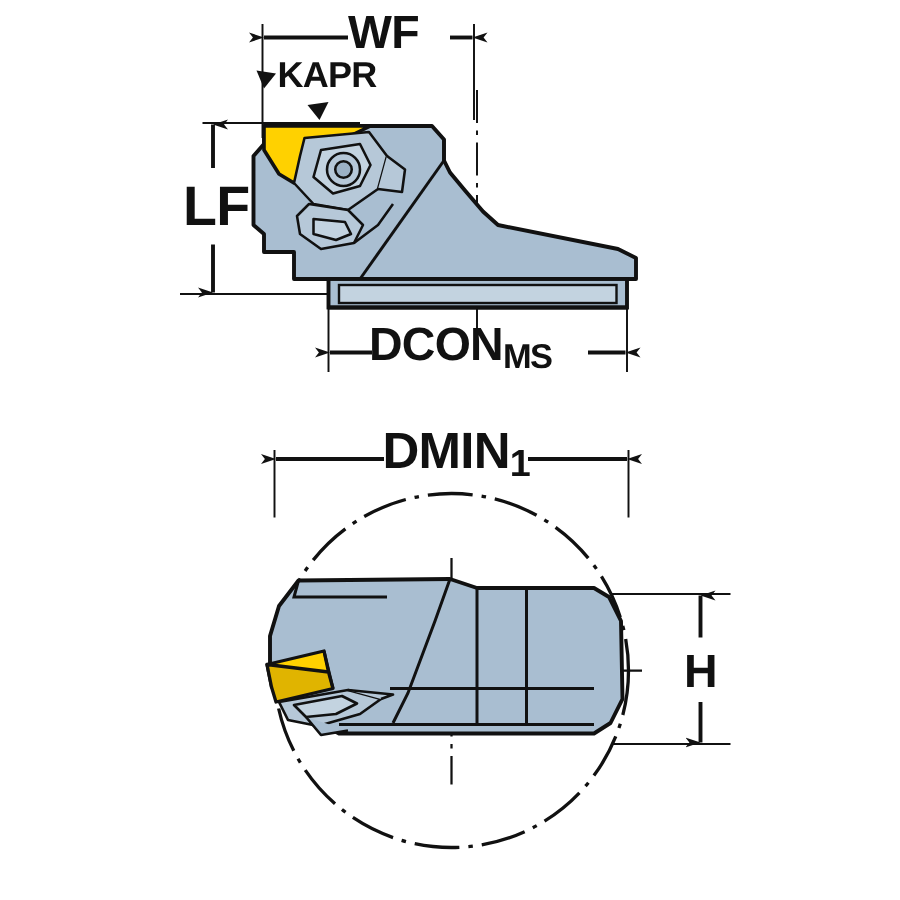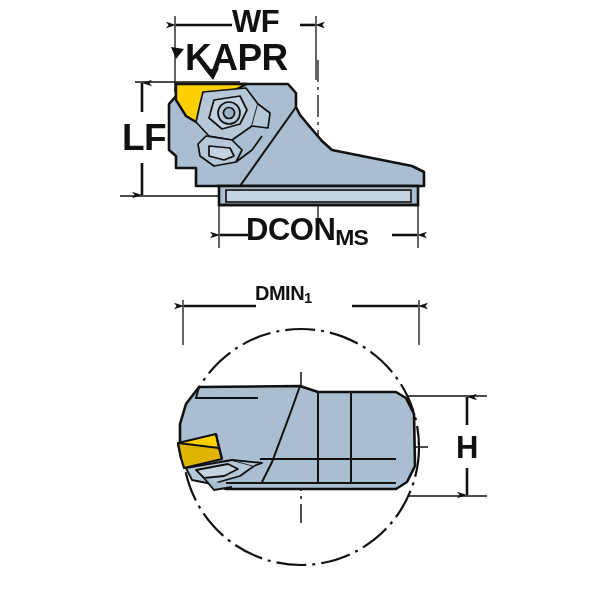--- a/index.html
+++ b/index.html
@@ -21,24 +21,24 @@
     user-select:none;
   }
   .lbl .sub{
     font-size:0.74em;
     vertical-align:baseline;
     position:relative;
     top:0.20em;
     letter-spacing:-1px;
   }
   #lbl-wf{left:232px;top:4px;font-size:31px;}
-  #lbl-kapr{left:185px;top:37px;font-size:37px;}
+  #lbl-kapr{left:185px;top:37px;font-size:24px;}
   #lbl-lf{left:122px;top:117px;font-size:37px;}
   #lbl-dcon{left:246px;top:212px;font-size:31px;}
-  #lbl-dmin{left:255px;top:282px;font-size:20px;}
+  #lbl-dmin{left:255px;top:282px;font-size:34px;}
   #lbl-h{left:456px;top:430px;font-size:31px;}
 </style>
 </head>
 <body>
 
 <div id="stage">
 
   <svg id="dwg" viewBox="0 0 600 600" xmlns="http://www.w3.org/2000/svg">
 
     <defs>

